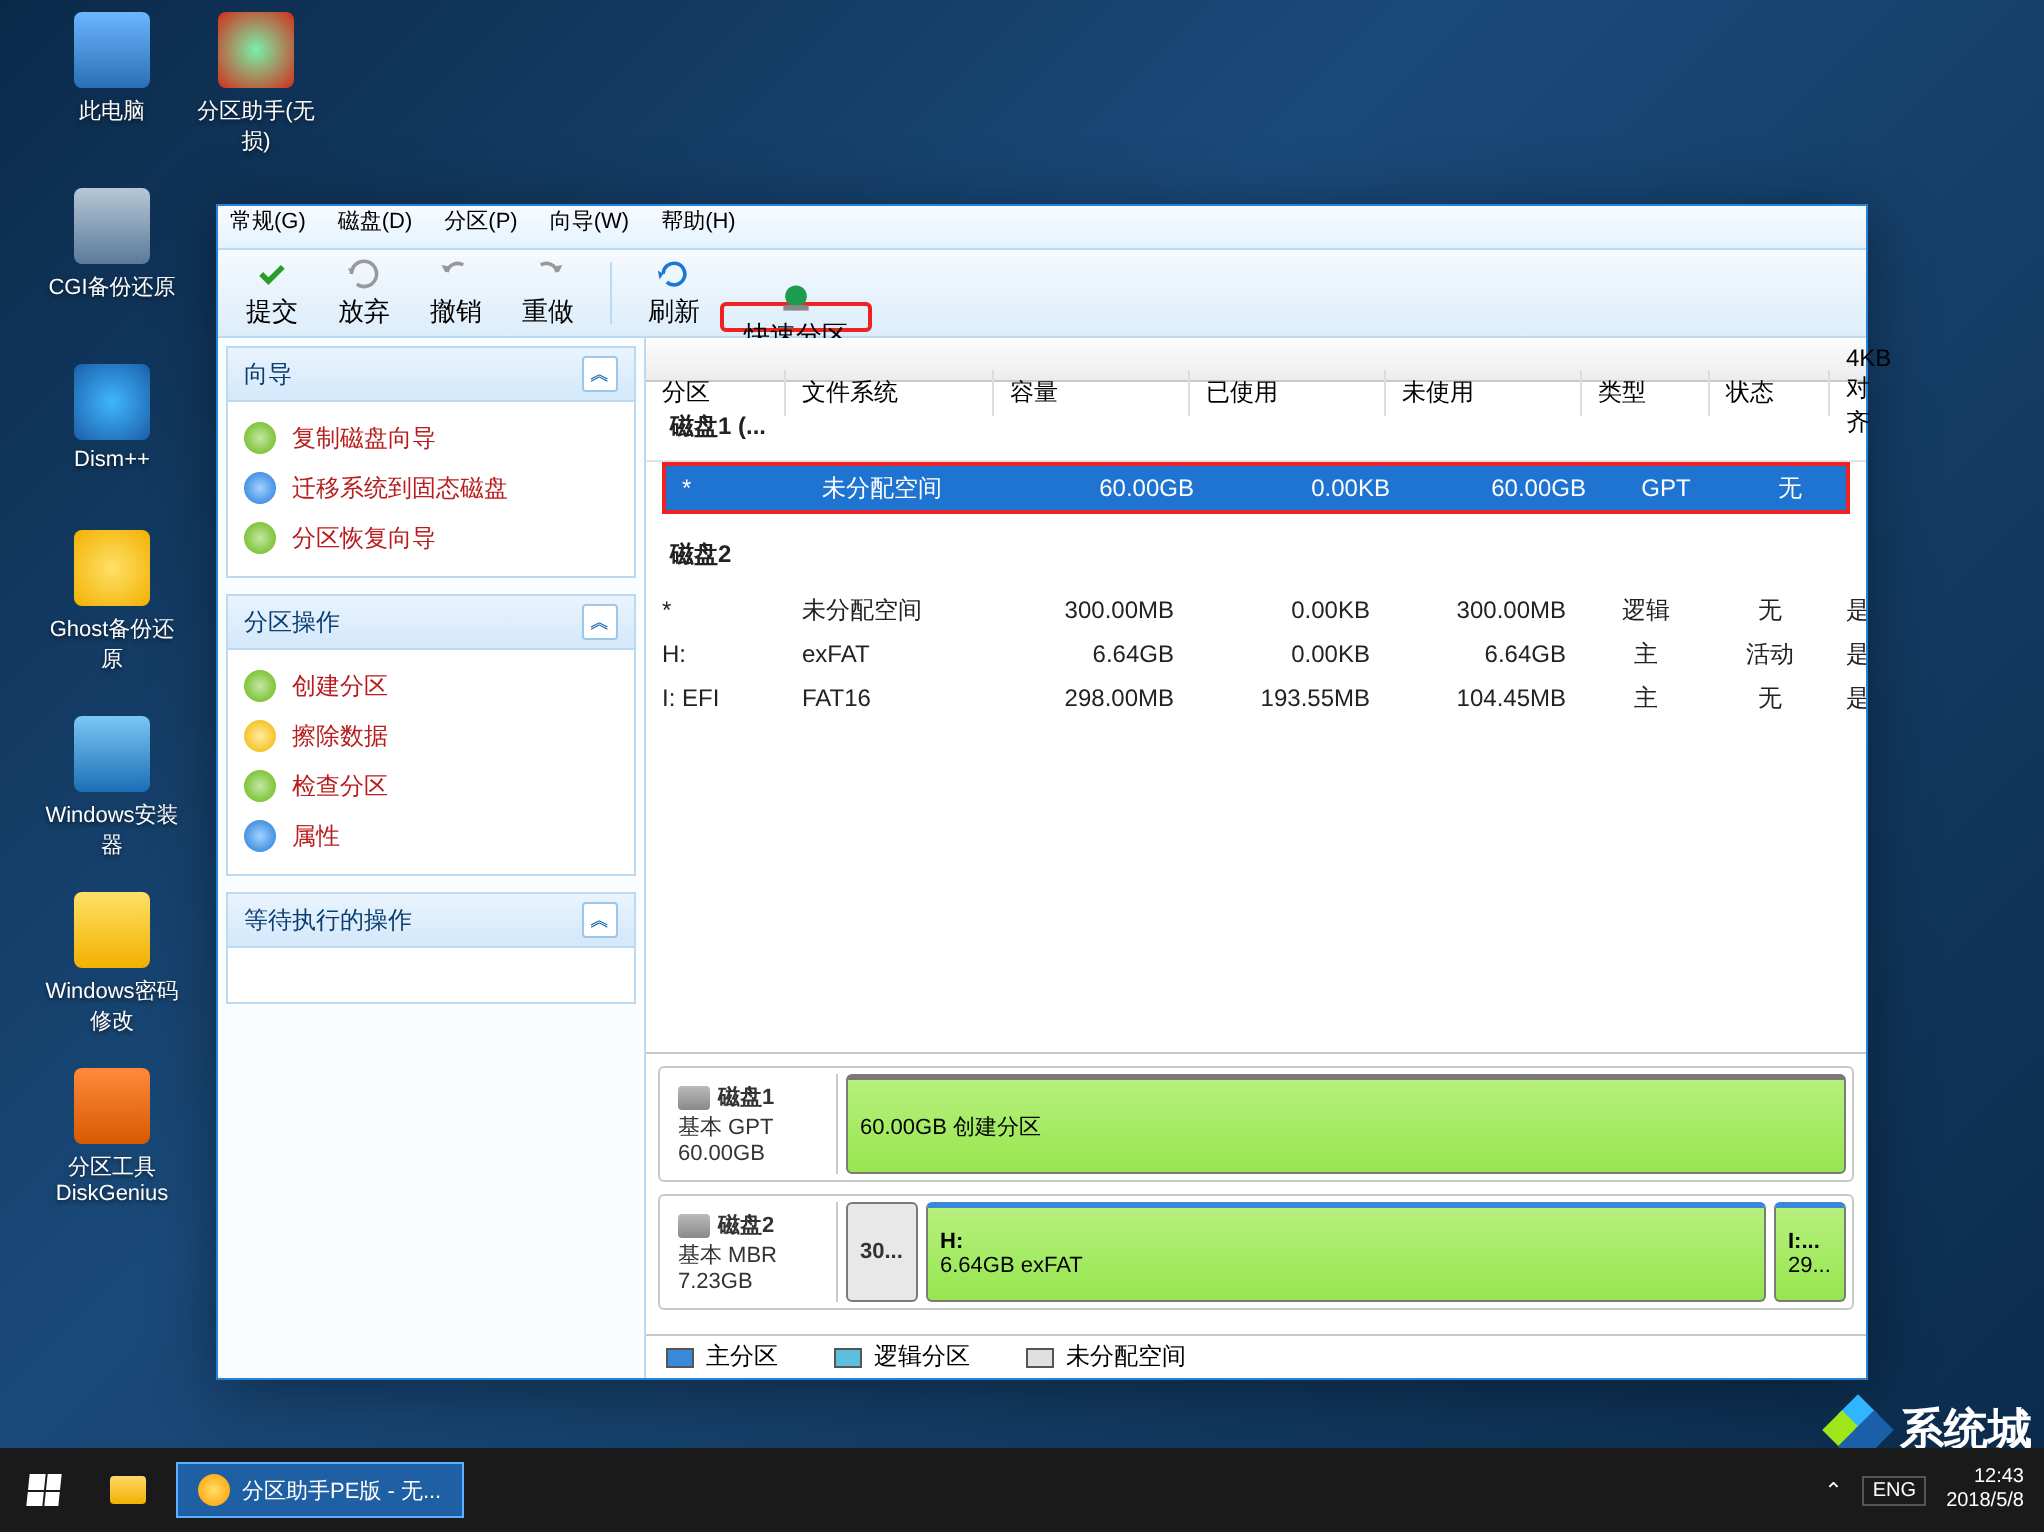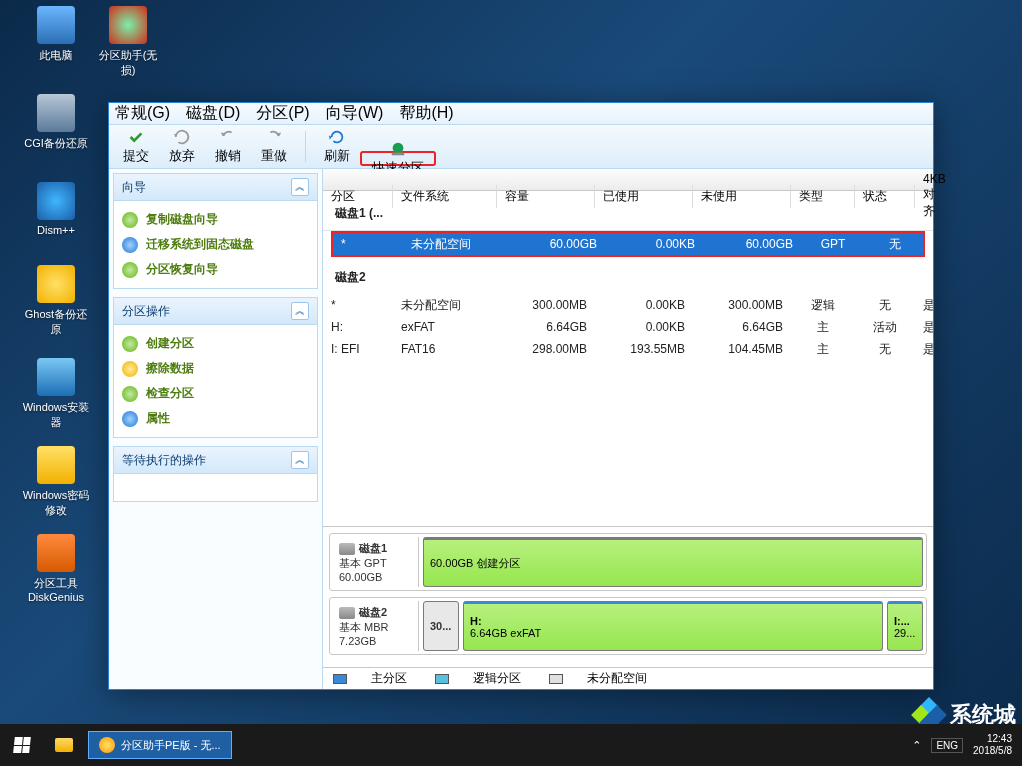--- a/index.html
+++ b/index.html
@@ -24,41 +24,41 @@
   box-shadow: 0 4px 30px rgba(0,0,0,.4);
   display: flex; flex-direction: column;
 }
 .titlebar { height: 26px; background: #2d83d8; color: #fff; display:flex; align-items:center; padding: 0 4px 0 8px; }
 .titlebar .t-icon { width: 16px; height: 16px; margin-right: 6px; background:radial-gradient(#ffe066,#ff9800); border-radius:50%; }
 .titlebar .t-text { flex:1; font-size:12px; }
 .t-buttons { display:flex; }
 .t-btn { width: 34px; height: 24px; display:flex; align-items:center; justify-content:center; color:#fff; }
 
 .menubar { height: 22px; background: linear-gradient(#f7fbff,#e5f2fd); border-bottom:1px solid #bcd9f2;
-  display:flex; align-items:flex-start; padding: 0 6px; font-size:16px; color:#000;}
+  display:flex; align-items:flex-start; padding: 0 6px; font-size:11px; color:#000;}
 .menu-item { margin-right: 16px; cursor:default; }
 
 .toolbar { height: 44px; background: linear-gradient(#f5fafe,#dcedfa);
   border-bottom:1px solid #bcd9f2; display:flex; padding: 2px 4px;}
 .tool-btn { display:flex; flex-direction:column; align-items:center; justify-content:center;
   padding: 2px 10px; font-size:13px; border-radius:3px; cursor:pointer; }
 .tool-btn .ic { width:20px; height:18px; margin-bottom:1px; display:block;}
 .tool-sep { width:1px; background:#bcd9f2; margin: 4px 8px; }
 .tool-btn.highlight { border:2px solid #e22;margin-top:24px; }
 
 .content { flex:1; display:flex; min-height:0; }
 
 .left-pane { width: 214px; border-right:1px solid #bcd9f2; background:#fafdff; padding:4px; overflow:auto;}
 .panel { margin-bottom:8px; }
 .panel-header { background: linear-gradient(#eaf4fe,#d3e8fa); border:1px solid #bcd9f2;
   padding: 4px 8px; font-size:12px; color:#0b3e70; display:flex; align-items:center; justify-content:space-between;}
 .panel-collapse { width:18px; height:18px; border:1px solid #9cc7ea; background:#fff; color:#0b5ea8;
   display:flex; align-items:center; justify-content:center; font-size:10px; border-radius:2px;}
 .panel-body { border:1px solid #bcd9f2; border-top:none; padding:6px 8px; background:#fff;}
-.wiz-item { display:flex; align-items:flex-end; padding:4px 0; color:#4d7c0f; cursor:pointer;font-weight:bold;}
+.wiz-item { display:flex; align-items:flex-start; padding:4px 0; color:#b91c1c; cursor:pointer;}
 .wiz-item .wic { width:16px; height:16px; margin-right:8px; border-radius:50%;
   background: radial-gradient(#a4e6c0,#1a9c4e);}
 .wiz-item .wic.y { background: radial-gradient(#ffec9a,#f2b100);}
 .wiz-item .wic.g { background: radial-gradient(#c3e8a4,#64b50f);}
 .wiz-item .wic.b { background: radial-gradient(#a4d1ff,#1c78d6);}
 
 .right-pane { flex:1; display:flex; flex-direction:column; min-width:0; }
 .col-headers, .p-row { display:grid;
   grid-template-columns: 70px 104px 98px 98px 98px 64px 60px 1fr;
   align-items:center; padding: 0 0; font-size:12px;}
@@ -85,21 +85,21 @@
 .dm-label .di .disk-ic {width:16px;height:12px;background:linear-gradient(#bbb,#888);border-radius:2px;}
 .dm-bars { flex:1; display:flex; gap:4px; padding-left:4px;}
 .dm-bar { border:1px solid #7a7a7a; border-radius:3px; padding:4px 6px; font-size:11px;
   display:flex; flex-direction:column; justify-content:center; position:relative; min-width:26px;}
 .dm-bar.unalloc { background:#e8e8e8; color:#333;}
 .dm-bar.green { background:linear-gradient(#b7f07e,#96e64e); border-top:2px solid #2cbf2c;}
 .dm-bar.prim { border-top:3px solid #3a89d8;}
 
 .legend { border-top:1px solid #c8c8c8; height:22px; display:flex; align-items:center;
   padding:0 10px; gap:28px; font-size:12px;}
-.legend-item { display:flex; align-items:center; gap:24px;}
+.legend-item { display:flex; align-items:center; gap:6px;}
 .sw { width:14px; height:10px; border:1px solid #555;}
 .sw.prim { background:#3a89d8;}
 .sw.logic { background:#5bc0de;}
 .sw.un { background:#e0e0e0;}
 
 
 .taskbar { position:absolute; left:0; bottom:0; width:100%; height:42px;
   background:#1a1a1a; display:flex; align-items:center; color:#fff; font-size:11px;}
 .start-btn { width:44px; height:34px; display:flex; align-items:center; justify-content:center;}
 .win-logo { display:grid; grid-template-columns:1fr 1fr; grid-template-rows:1fr 1fr; gap:1px; width:16px; height:16px; transform:skewX(-6deg);}

